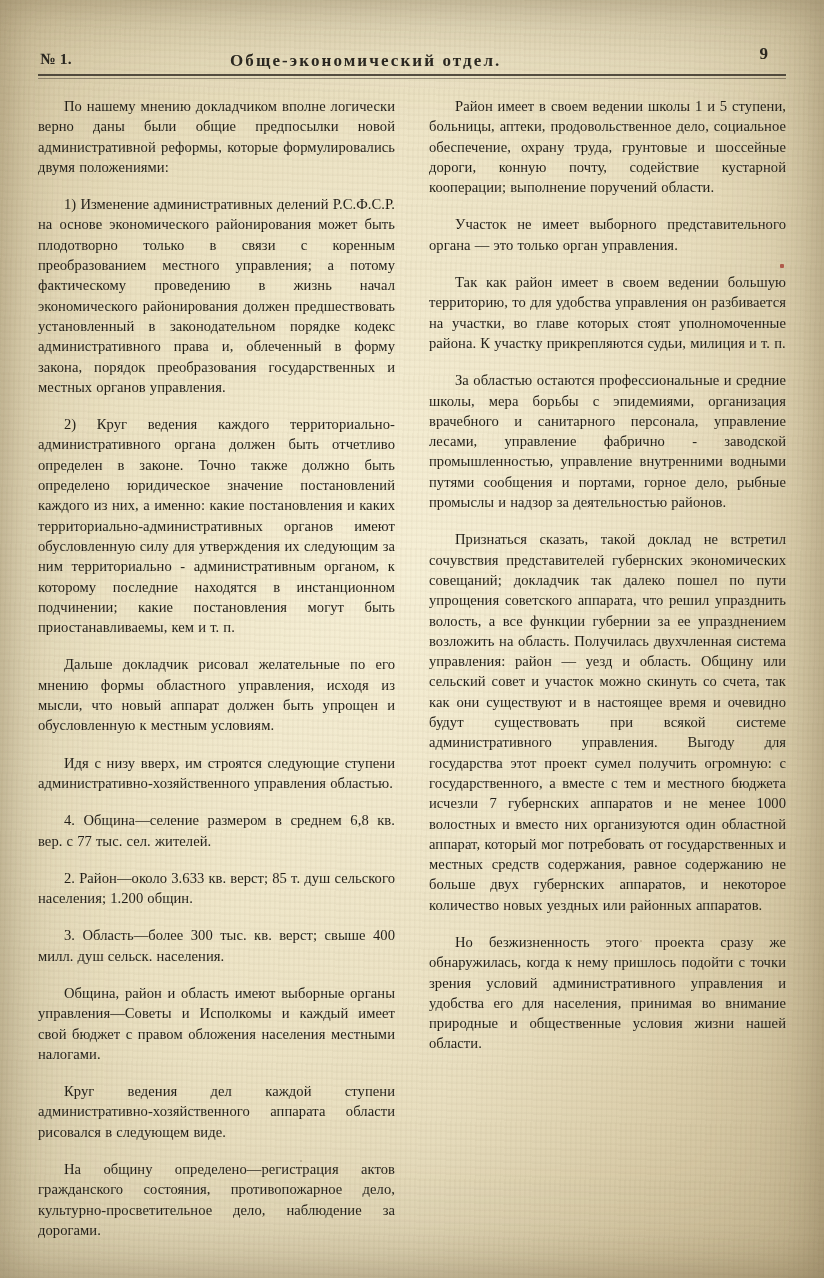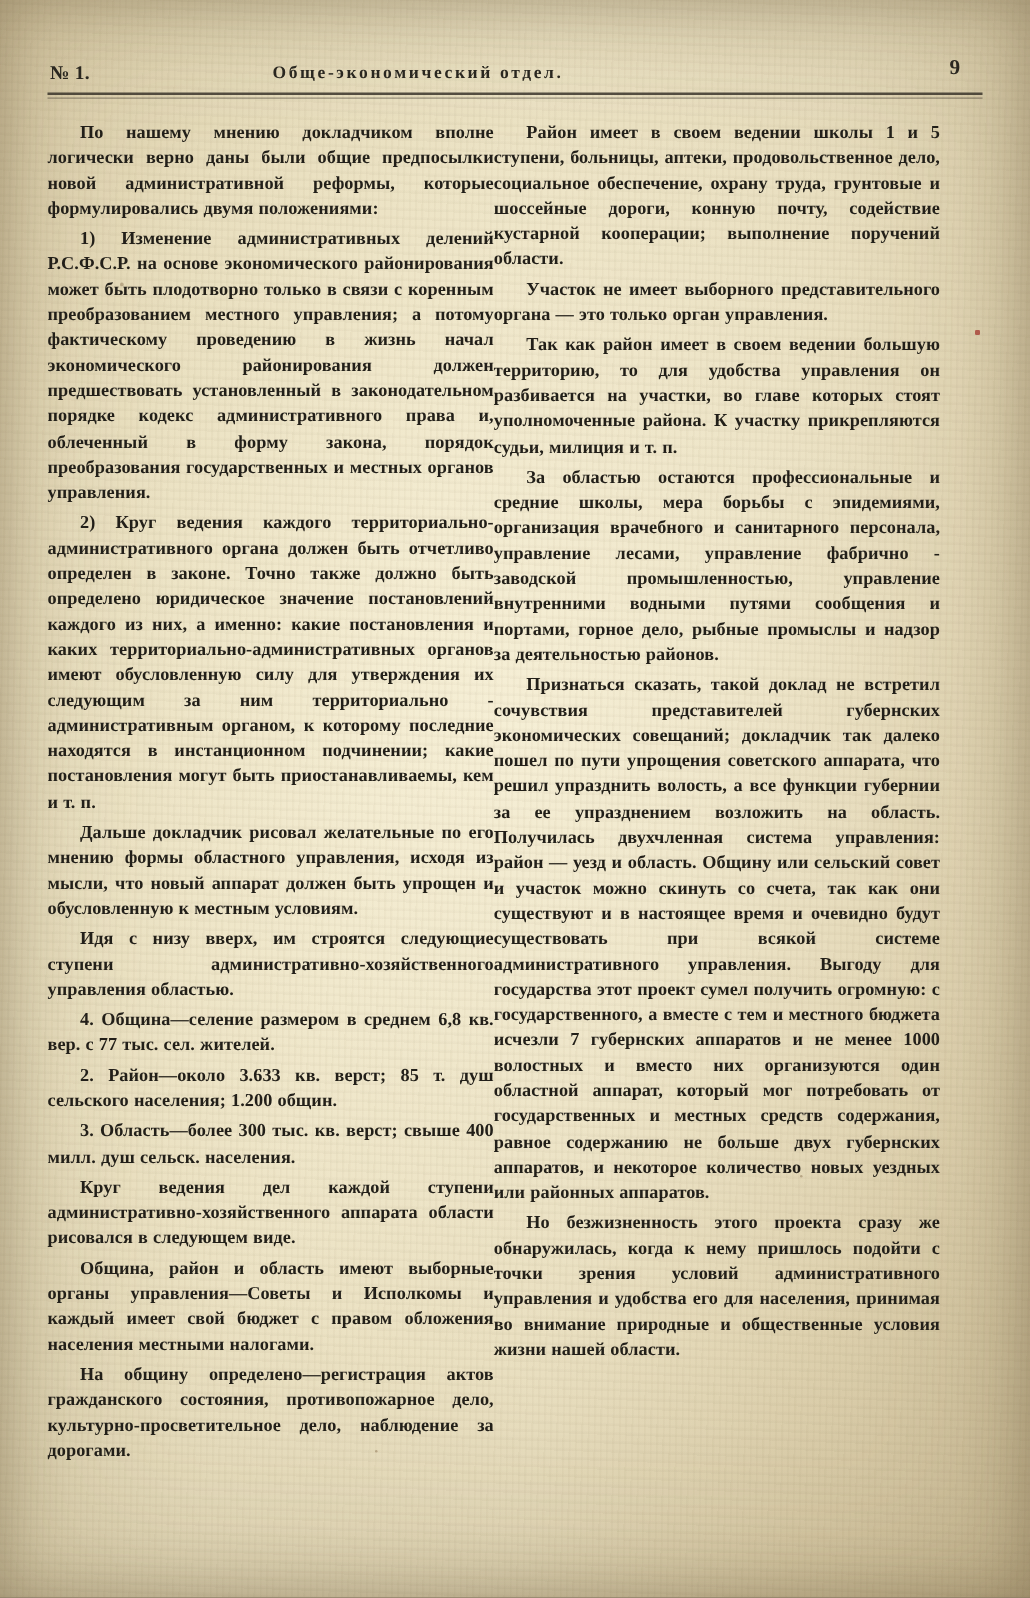--- a/index.html
+++ b/index.html
@@ -63,23 +63,23 @@
   .runhead .issue {
     position: absolute;
     left: 2px;
     top: 6px;
     font-size: 15.5px;
     font-weight: bold;
     letter-spacing: 0.2px;
   }
   .runhead .title {
     position: absolute;
-    left: 180px;
+    left: 192px;
     top: 7px;
-    font-size: 14px;
+    font-size: 17px;
     font-weight: bold;
     letter-spacing: 2.1px;
   }
   .runhead .pageno {
     position: absolute;
     right: 18px;
     top: 0px;
     font-size: 17px;
     font-weight: bold;
   }
@@ -96,38 +96,38 @@
     top: 34px;
     height: 1px;
     opacity: 0.45;
   }
 
   
   .cols {
     position: relative;
     margin-top: 18px;
     display: flex;
-    font-weight: bold;
+    gap: 34px;
   }
   .col {
     width: 357px;
   }
   p.par {
     margin: 0;
     text-align: justify;
     text-justify: inter-word;
     font-size: 14.6px;
     line-height: 20.3px;
     color: #221f19;
     text-indent: 26px;
     letter-spacing: 0.05px;
     word-spacing: 0.4px;
     hyphens: manual;
   }
-  .col p.par + p.par { margin-top: 4px; }
+  .col p.par + p.par { margin-top: 17px; }
 
   
   .mark {
     position: absolute;
     width: 4px;
     height: 4px;
     background: #a3352c;
     opacity: 0.75;
     border-radius: 1px;
   }
@@ -159,22 +159,22 @@
 
       <div class="col">
         <p class="par">По нашему мнению докладчиком вполне логически верно даны были общие предпосылки новой административной реформы, которые формулировались двумя положениями:</p>
         <p class="par">1) Изменение административных делений Р.С.Ф.С.Р. на основе экономического районирования может быть плодотворно только в связи с коренным преобразованием местного управления; а потому фактическому проведению в жизнь начал экономического районирования должен предшествовать установленный в законодательном порядке кодекс административного права и, облеченный в форму закона, порядок преобразования государственных и местных органов управления.</p>
         <p class="par">2) Круг ведения каждого территориально-административного органа должен быть отчетливо определен в законе. Точно также должно быть определено юридическое значение постановлений каждого из них, а именно: какие постановления и каких территориально-административных органов имеют обусловленную силу для утверждения их следующим за ним территориально - административным органом, к которому последние находятся в инстанционном подчинении; какие постановления могут быть приостанавливаемы, кем и т. п.</p>
         <p class="par">Дальше докладчик рисовал желательные по его мнению формы областного управления, исходя из мысли, что новый аппарат должен быть упрощен и обусловленную к местным условиям.</p>
         <p class="par">Идя с низу вверх, им строятся следующие ступени административно-хозяйственного управления областью.</p>
         <p class="par">4. Община—селение размером в среднем 6,8 кв. вер. с 77 тыс. сел. жителей.</p>
         <p class="par">2. Район—около 3.633 кв. верст; 85 т. душ сельского населения; 1.200 общин.</p>
         <p class="par">3. Область—более 300 тыс. кв. верст; свыше 400 милл. душ сельск. населения.</p>
+        <p class="par">Община, район и область имеют выборные органы управления—Советы и Исполкомы и каждый имеет свой бюджет с правом обложения населения местными налогами.</p>
         <p class="par">Круг ведения дел каждой ступени административно-хозяйственного аппарата области рисовался в следующем виде.</p>
-        <p class="par">Община, район и область имеют выборные органы управления—Советы и Исполкомы и каждый имеет свой бюджет с правом обложения населения местными налогами.</p>
         <p class="par">На общину определено—регистрация актов гражданского состояния, противопожарное дело, культурно-просветительное дело, наблюдение за дорогами.</p>
       </div>
 
       <div class="col">
         <p class="par">Район имеет в своем ведении школы 1 и 5 ступени, больницы, аптеки, продовольственное дело, социальное обеспечение, охрану труда, грунтовые и шоссейные дороги, конную почту, содействие кустарной кооперации; выполнение поручений области.</p>
         <p class="par">Участок не имеет выборного представительного органа — это только орган управления.</p>
         <p class="par">Так как район имеет в своем ведении большую территорию, то для удобства управления он разбивается на участки, во главе которых стоят уполномоченные района. К участку прикрепляются судьи, милиция и т. п.</p>
         <p class="par">За областью остаются профессиональные и средние школы, мера борьбы с эпидемиями, организация врачебного и санитарного персонала, управление лесами, управление фабрично - заводской промышленностью, управление внутренними водными путями сообщения и портами, горное дело, рыбные промыслы и надзор за деятельностью районов.</p>
         <p class="par">Признаться сказать, такой доклад не встретил сочувствия представителей губернских экономических совещаний; докладчик так далеко пошел по пути упрощения советского аппарата, что решил упразднить волость, а все функции губернии за ее упразднением возложить на область. Получилась двухчленная система управления: район — уезд и область. Общину или сельский совет и участок можно скинуть со счета, так как они существуют и в настоящее время и очевидно будут существовать при всякой системе административного управления. Выгоду для государства этот проект сумел получить огромную: с государственного, а вместе с тем и местного бюджета исчезли 7 губернских аппаратов и не менее 1000 волостных и вместо них организуются один областной аппарат, который мог потребовать от государственных и местных средств содержания, равное содержанию не больше двух губернских аппаратов, и некоторое количество новых уездных или районных аппаратов.</p>
         <p class="par">Но безжизненность этого проекта сразу же обнаружилась, когда к нему пришлось подойти с точки зрения условий административного управления и удобства его для населения, принимая во внимание природные и общественные условия жизни нашей области.</p>

